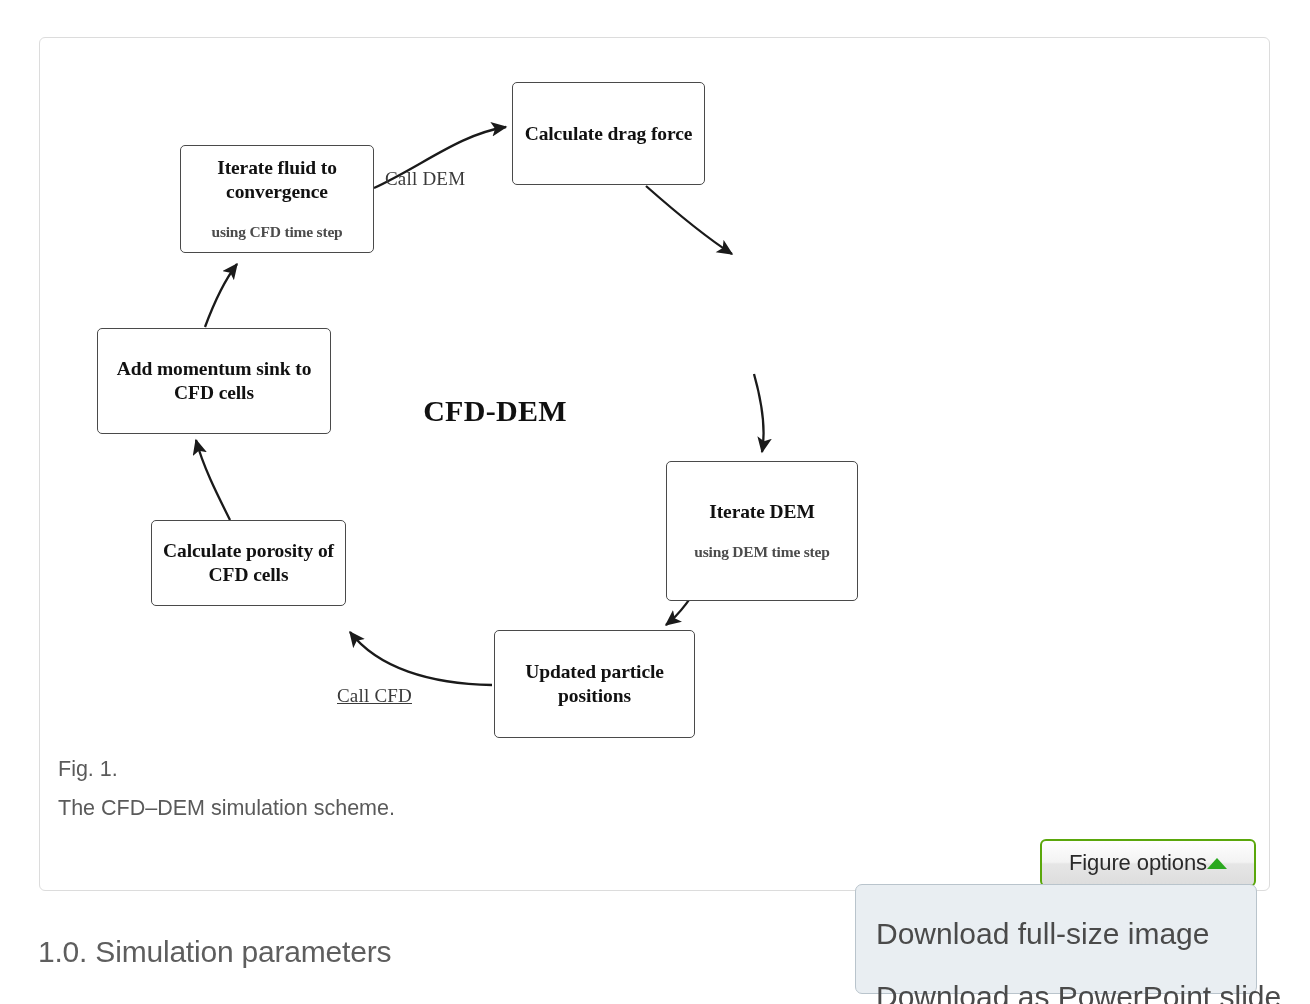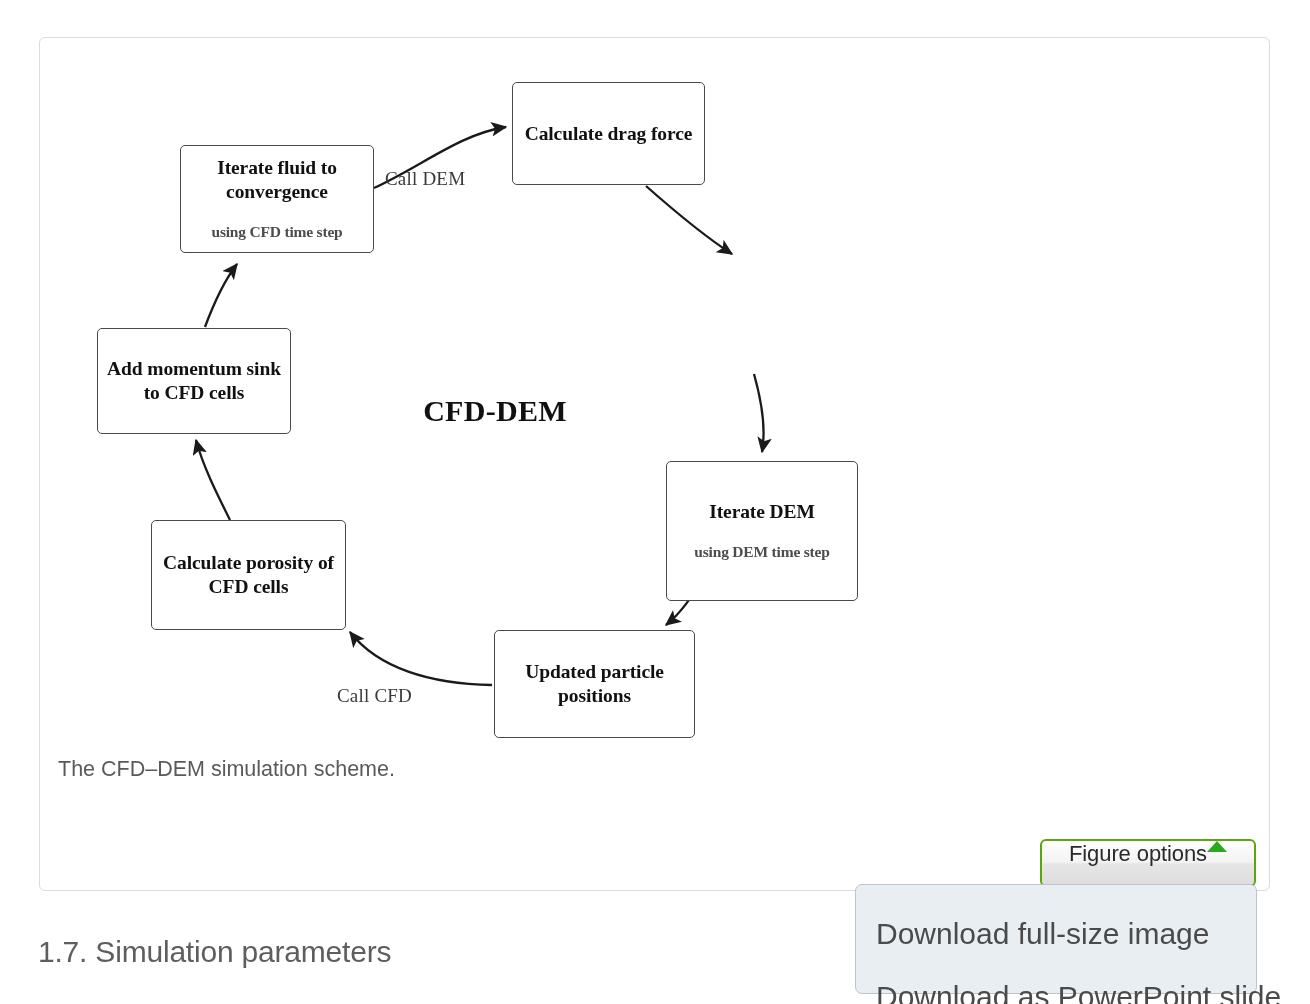--- a/index.html
+++ b/index.html
@@ -80,22 +80,22 @@
     margin-top: 20px;
     letter-spacing: -0.2px;
   }
 
   
   #node-iterate-fluid   { left: 140px; top: 107px; width: 194px; height: 108px; }
   #node-drag-force      { left: 472px; top: 44px;  width: 193px; height: 103px; }
   #node-contact-force   { left: 626px; top: 224px; width: 192px; height: 111px; }
   #node-iterate-dem     { left: 626px; top: 423px; width: 192px; height: 140px; }
   #node-updated-pos     { left: 454px; top: 592px; width: 201px; height: 108px; }
-  #node-porosity        { left: 111px; top: 482px; width: 195px; height: 110px; }
-  #node-momentum-sink   { left: 57px;  top: 290px; width: 194px; height: 106px; }
+  #node-porosity        { left: 111px; top: 482px; width: 195px; height: 86px; }
+  #node-momentum-sink   { left: 57px;  top: 290px; width: 234px; height: 106px; }
 
   
   .center-title {
     position: absolute;
     left: 340px;
     top: 356px;
     width: 230px;
     text-align: center;
     font-family: "Liberation Serif", serif;
     font-weight: bold;
@@ -107,21 +107,21 @@
   
   .edge-label {
     position: absolute;
     font-family: "Liberation Serif", serif;
     font-size: 19px;
     color: #3a3a3a;
     letter-spacing: 0.2px;
     white-space: nowrap;
   }
   #label-call-dem { left: 345px; top: 130px; }
-  #label-call-cfd { left: 297px; top: 647px; }
+  #label-call-cfd { left: 297px; top: 647px; text-decoration: underline; }
 
   
   .caption {
     position: absolute;
     left: 18px;
     top: 712px;
     width: 700px;
     color: #5a5a5a;
     font-family: "Liberation Sans", sans-serif;
     font-size: 21.5px;
@@ -134,20 +134,21 @@
     position: absolute;
     left: 1040px;
     top: 839px;
     width: 216px;
     height: 48px;
     box-sizing: border-box;
     border: 2px solid #5aa70b;
     border-radius: 6px;
     background: linear-gradient(to bottom, #fefefe 0%, #f3f3f3 48%, #e6e6e6 52%, #dddddd 100%);
     display: flex;
+    align-items: center;
     justify-content: center;
     gap: 0;
     cursor: pointer;
   }
   .figure-options-btn .btn-label {
     font-family: "Liberation Sans", sans-serif;
     font-size: 22px;
     color: #2a2a2a;
     letter-spacing: -0.1px;
   }
@@ -254,29 +255,30 @@
         <span class="title">Add momentum sink to CFD cells</span>
       </div>
 
       <div class="center-title">CFD-DEM</div>
 
       <div class="edge-label" id="label-call-dem">Call DEM</div>
       <div class="edge-label" id="label-call-cfd">Call CFD</div>
     </div>
 
     <div class="caption">
+      <span class="line">Fig. 1.</span>
       <span class="line">The CFD–DEM simulation scheme.</span>
     </div>
   </div>
 
   <div class="figure-options-btn">
     <span class="btn-label">Figure options</span>
     <span class="caret-up"></span>
   </div>
 
   <div class="options-menu">
     <span class="menu-item">Download full-size image</span>
     <span class="menu-item">Download as PowerPoint slide</span>
   </div>
 
-  <div class="section-heading">1.7. Simulation parameters</div>
+  <div class="section-heading">1.0. Simulation parameters</div>
 
 </div>
 
 </body></html>

